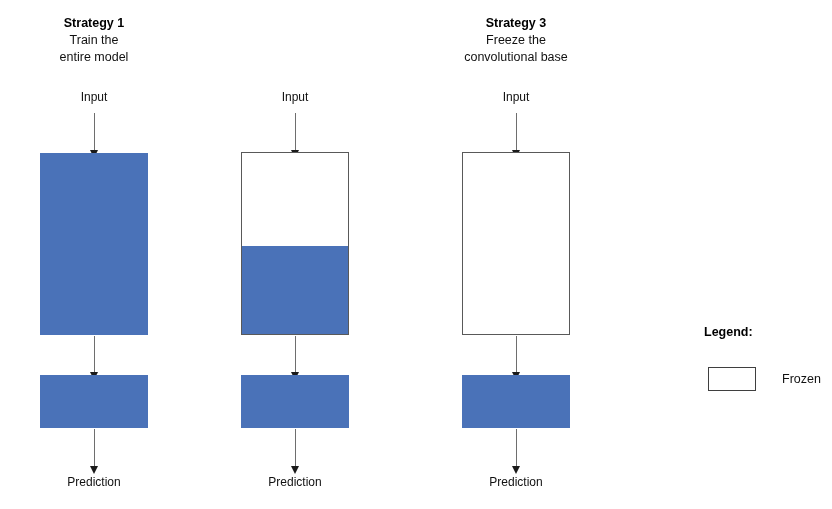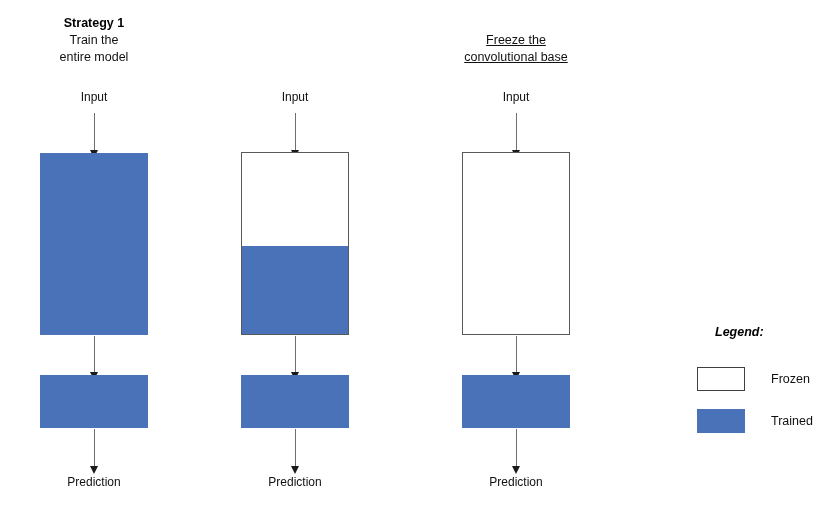--- a/index.html
+++ b/index.html
@@ -26,21 +26,21 @@
   .block{position:absolute;box-sizing:border-box;}
   .block.frozen{background:#ffffff;border:1.2px solid #595959;}
   .block.trained{background:#4a72b8;border:1px solid #4a72b8;}
   .block.split{background:#ffffff;border:1.2px solid #595959;overflow:hidden;}
   .block.split .fill{position:absolute;left:-1px;right:-1px;bottom:-1px;
                      background:#4a72b8;}
 
   
   #legend{position:absolute;}
   .legend-title{position:absolute;font-size:12.5px;font-weight:bold;color:#000;}
-  .legend-row{position:absolute;display:flex;align-items:center;}
+  .legend-row{position:absolute;display:flex;align-items:center;margin-left:11px;}
   .legend-swatch{width:48px;height:24px;box-sizing:border-box;flex:0 0 auto;}
   .legend-swatch.frozen{background:#fff;border:1.3px solid #3f3f3f;}
   .legend-swatch.trained{background:#4a72b8;}
   .legend-label{margin-left:26px;font-size:12.5px;color:#111;white-space:nowrap;}
 </style>
 </head>
 <body>
 
 <div id="canvas">
 
@@ -89,21 +89,22 @@
     <div class="block trained" style="left:56px;top:375px;width:108px;height:53px;"></div>
 
     <div class="arrow" style="left:109.5px;top:429px;height:38px;">
       <span class="head"></span>
     </div>
 
     <div class="io-label" style="top:475px;">Prediction</div>
   </div>
 
   <div class="col" style="left:406px;">
-    <div class="col-sub" style="top:32px;text-decoration:underline;">Freeze the
+    <div class="col-title" style="top:15px;">Strategy 3</div>
+    <div class="col-sub" style="top:32px;">Freeze the
 convolutional base</div>
 
     <div class="io-label" style="top:90px;">Input</div>
 
     <div class="arrow" style="left:109.5px;top:113px;height:38px;">
       <span class="head"></span>
     </div>
 
     <div class="block frozen" style="left:56px;top:152px;width:108px;height:183px;"></div>
 
@@ -114,26 +115,22 @@
     <div class="block trained" style="left:56px;top:375px;width:108px;height:53px;"></div>
 
     <div class="arrow" style="left:109.5px;top:429px;height:38px;">
       <span class="head"></span>
     </div>
 
     <div class="io-label" style="top:475px;">Prediction</div>
   </div>
 
   <div id="legend" style="left:697px;top:325px;width:135px;height:125px;">
-    <div class="legend-title" style="left:18px;top:0;font-style:italic;">Legend:</div>
+    <div class="legend-title" style="left:7px;top:0;">Legend:</div>
 
     <div class="legend-row" style="left:0;top:42px;">
       <span class="legend-swatch frozen"></span>
       <span class="legend-label">Frozen</span>
     </div>
 
-    <div class="legend-row" style="left:0;top:84px;">
-      <span class="legend-swatch trained"></span>
-      <span class="legend-label">Trained</span>
-    </div>
   </div>
 
 </div>
 
 </body></html>

